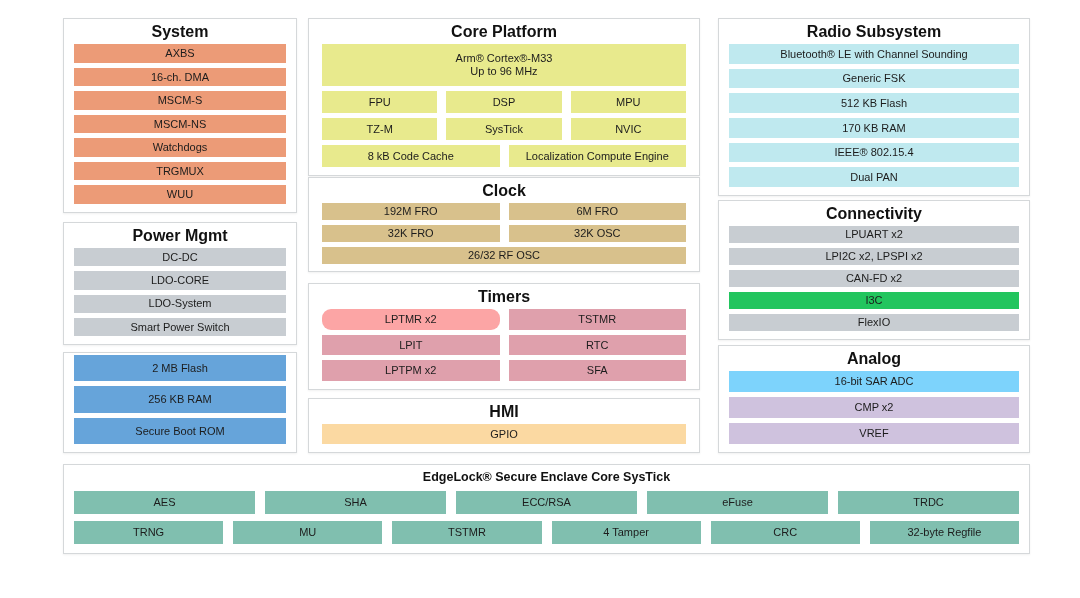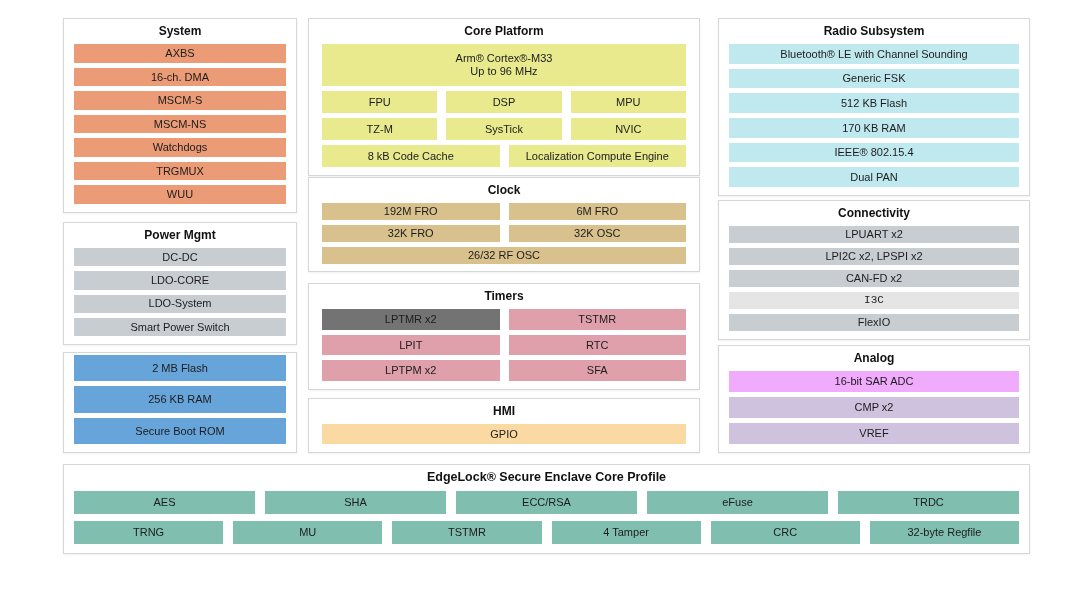--- a/index.html
+++ b/index.html
@@ -9,21 +9,21 @@
   }
   .diagram { position: absolute; left: 0; top: 0; width: 1080px; height: 598px; }
   .group {
     position: absolute; background: #ffffff;
     border: 1px solid #d5d8da; box-sizing: border-box;
     box-shadow: 0 1px 2px rgba(0,0,0,0.06);
     display: flex; flex-direction: column;
   }
   .title {
     margin: 0; flex: 0 0 auto; height: 21px; line-height: 21px;
-    text-align: center; font-size: 12px; font-weight: 700; color: #111;
+    text-align: center; font-size: 16px; font-weight: 700; color: #111;
     padding-top: 2px;
   }
   .rows {
     flex: 1 1 auto; display: flex; flex-direction: column;
     gap: 5px; padding: 2px 10px 8px 10px;
   }
   .mid .rows { padding-left: 13px; padding-right: 13px; }
   .row { flex: 1 1 0; display: flex; gap: 9px; }
   .block {
     flex: 1 1 0; display: flex; align-items: center; justify-content: center;
@@ -139,21 +139,21 @@
         <div class="row">
           <div class="block" style="background: rgb(216, 193, 140);">26/32 RF OSC</div>
         </div>
       </div>
   </section>
 
   <section class="group mid" style="left:308px; top:283px; width:392px; height:107px">
     <h3 class="title">Timers</h3>
     <div class="rows">
         <div class="row">
-          <div class="block" style="background: #737373;">LPTMR x2</div>
+          <div class="block" style="background: #fca5a5; border-radius: 9px;">LPTMR x2</div>
           <div class="block" style="background: rgb(223, 160, 172);">TSTMR</div>
         </div>
         <div class="row">
           <div class="block" style="background: rgb(223, 160, 172);">LPIT</div>
           <div class="block" style="background: rgb(223, 160, 172);">RTC</div>
         </div>
         <div class="row">
           <div class="block" style="background: rgb(223, 160, 172);">LPTPM x2</div>
           <div class="block" style="background: rgb(223, 160, 172);">SFA</div>
         </div>
@@ -199,45 +199,45 @@
         <div class="row">
           <div class="block" style="background: rgb(200, 205, 210);">LPUART x2</div>
         </div>
         <div class="row">
           <div class="block" style="background: rgb(200, 205, 210);">LPI2C x2, LPSPI x2</div>
         </div>
         <div class="row">
           <div class="block" style="background: rgb(200, 205, 210);">CAN-FD x2</div>
         </div>
         <div class="row">
-          <div class="block" style="background: #e5e5e5; font-family: Liberation Mono, monospace;">I3C</div>
+          <div class="block" style="background: #22c55e;">I3C</div>
         </div>
         <div class="row">
           <div class="block" style="background: rgb(200, 205, 210);">FlexIO</div>
         </div>
       </div>
   </section>
 
   <section class="group" style="left:718px; top:345px; width:312px; height:108px">
     <h3 class="title">Analog</h3>
     <div class="rows">
         <div class="row">
-          <div class="block" style="background: #f0abfc;">16-bit SAR ADC</div>
+          <div class="block" style="background: #7dd3fc;">16-bit SAR ADC</div>
         </div>
         <div class="row">
           <div class="block" style="background: rgb(207, 194, 222);">CMP x2</div>
         </div>
         <div class="row">
           <div class="block" style="background: rgb(207, 194, 222);">VREF</div>
         </div>
       </div>
   </section>
 
   <section class="group group-edgelock" style="left:63px; top:464px; width:967px; height:90px">
-    <h3 class="title">EdgeLock® Secure Enclave Core Profile</h3>
+    <h3 class="title">EdgeLock® Secure Enclave Core SysTick</h3>
     <div class="rows">
         <div class="row">
           <div class="block" style="background: rgb(128, 191, 175);">AES</div>
           <div class="block" style="background: rgb(128, 191, 175);">SHA</div>
           <div class="block" style="background: rgb(128, 191, 175);">ECC/RSA</div>
           <div class="block" style="background: rgb(128, 191, 175);">eFuse</div>
           <div class="block" style="background: rgb(128, 191, 175);">TRDC</div>
         </div>
         <div class="row">
           <div class="block" style="background: rgb(128, 191, 175);">TRNG</div>

